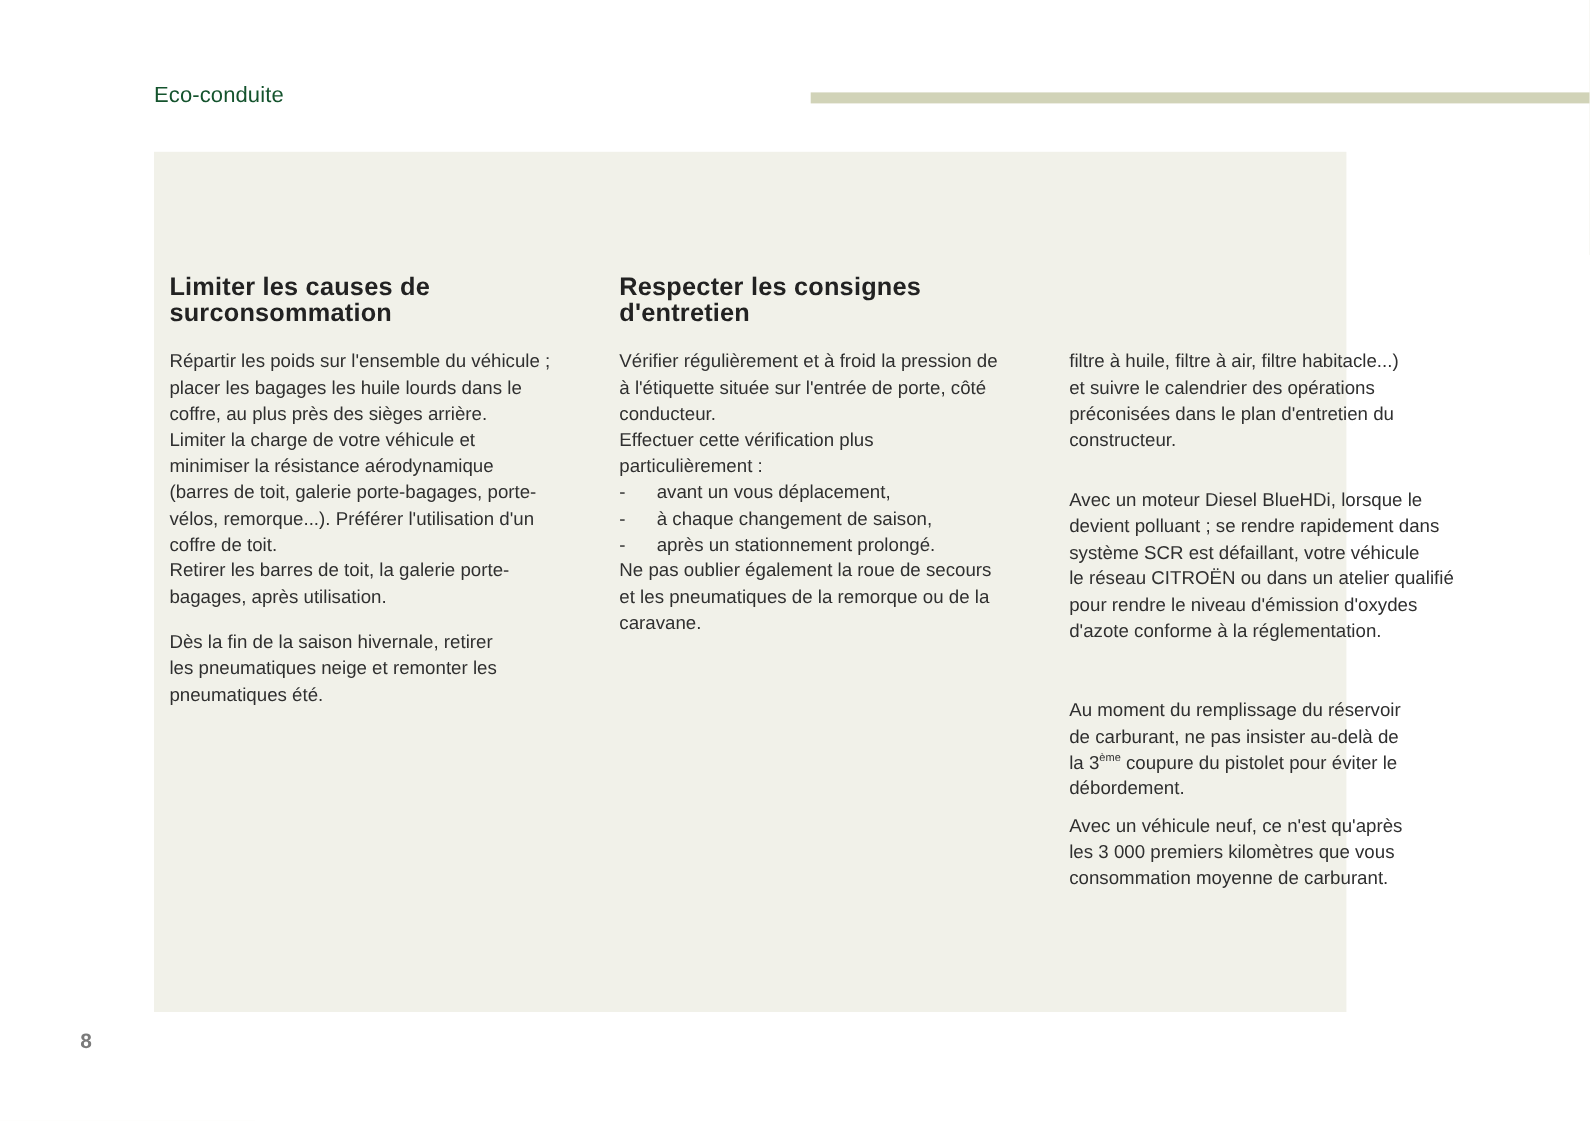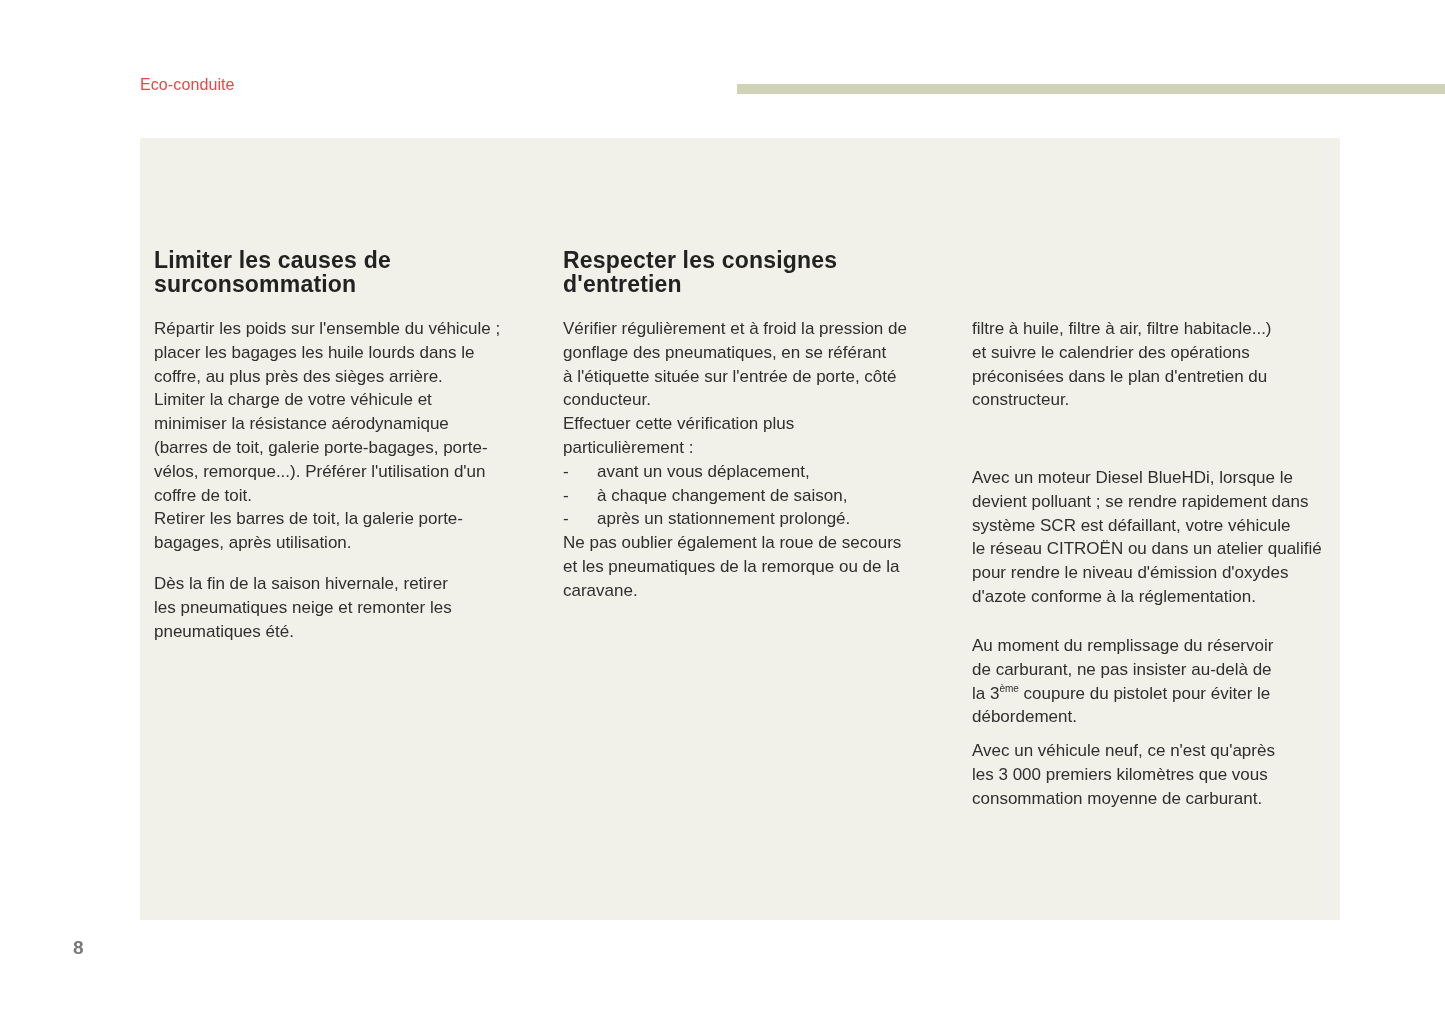--- a/index.html
+++ b/index.html
@@ -4,28 +4,28 @@
   <style>
     html, body { margin: 0; padding: 0; }
     body {
       width: 1445px; height: 1019px; position: relative; overflow: hidden;
       background: #ffffff;
       font-family: "Liberation Sans", sans-serif;
       color: #2b2b2b;
     }
     .section-title {
       position: absolute; left: 140px; top: 76px;
-      font-size: 16px; color: #ef4444; letter-spacing: 0.1px;
+      font-size: 20px; color: #14532d; letter-spacing: 0.1px;
     }
     .header-bar {
       position: absolute; left: 737px; top: 84px; width: 708px; height: 10px;
       background: #d1d3b8;
     }
     .panel {
-      position: absolute; left: 140px; top: 138px; width: 1200px; height: 782px;
+      position: absolute; left: 140px; top: 138px; width: 1084px; height: 782px;
       background: #f1f1e9;
     }
     .col { position: absolute; top: 0; }
     .col1 { left: 14px; width: 380px; }
     .col2 { left: 423px; width: 385px; }
     .col3 { left: 832px; width: 385px; }
     h2 {
       margin: 0; position: absolute; left: 0; top: 110px;
       font-size: 23px; line-height: 24px; font-weight: bold; color: #222;
       letter-spacing: 0.2px;
@@ -75,21 +75,20 @@
     </div>
   </div>
 
   <div class="col col2">
     <h2>
       <span>Respecter les consignes</span><br>
       <span>d'entretien</span>
     </h2>
     <div class="body-text" style="top:179px;">
       <p>Vérifier régulièrement et à froid la pression de</p>
-      <p>gonflage des pneumatiques, en se référant</p>
       <p>à l'étiquette située sur l'entrée de porte, côté</p>
       <p>conducteur.</p>
       <p>Effectuer cette vérification plus</p>
       <p>particulièrement :</p>
       <div class="dash-item">
         <span class="dash">-</span>
         <span>avant un vous déplacement,</span>
       </div>
       <div class="dash-item">
         <span class="dash">-</span>
@@ -105,21 +104,21 @@
     </div>
   </div>
 
   <div class="col col3">
     <div class="body-text" style="top:179px;">
       <p>filtre à huile, filtre à air, filtre habitacle...)</p>
       <p>et suivre le calendrier des opérations</p>
       <p>préconisées dans le plan d'entretien du</p>
       <p>constructeur.</p>
     </div>
-    <div class="body-text" style="top:328px;">
+    <div class="body-text" style="top:305px;">
       <p>Avec un moteur Diesel BlueHDi, lorsque le</p>
       <p>devient polluant ; se rendre rapidement dans</p>
       <p>système SCR est défaillant, votre véhicule</p>
       <p>le réseau CITROËN ou dans un atelier qualifié</p>
       <p>pour rendre le niveau d'émission d'oxydes</p>
       <p>d'azote conforme à la réglementation.</p>
     </div>
     <div class="body-text" style="top:496px;">
       <p>Au moment du remplissage du réservoir</p>
       <p>de carburant, ne pas insister au-delà de</p>

